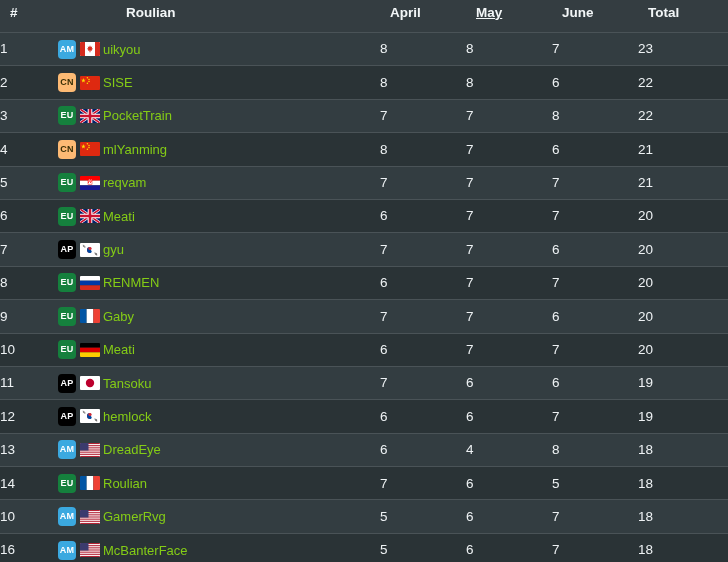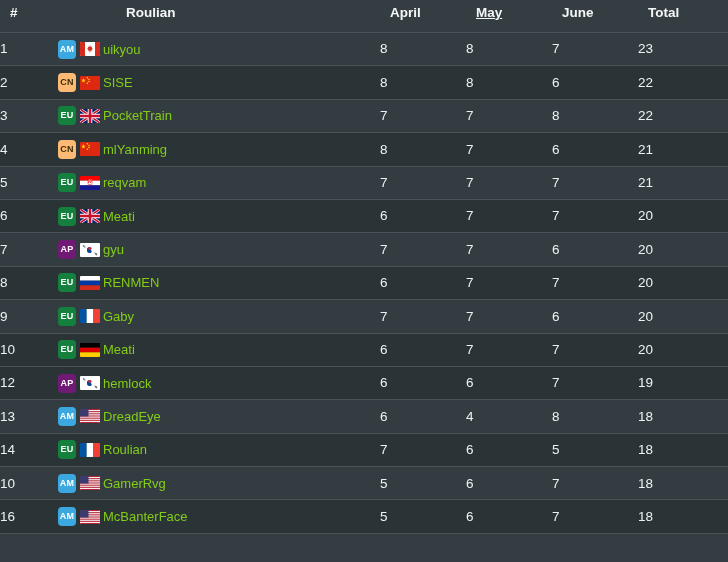--- a/index.html
+++ b/index.html
@@ -88,21 +88,21 @@
     border-radius: 4px;
     font-size: 9px;
     font-weight: bold;
     letter-spacing: 0.3px;
     flex: none;
     margin-right: 4px;
   }
   .region-AM { background: #3ba9e0; color: #ffffff; }
   .region-CN { background: #fdba74; color: #3a2f06; }
   .region-EU { background: #15803d; color: #ffffff; }
-  .region-AP { background: #701a75; color: #ffffff; }
+  .region-AP { background: #000000; color: #ffffff; }
 
   .flag {
     display: inline-block;
     width: 20px;
     height: 14px;
     flex: none;
     margin-right: 3px;
     position: relative;
     overflow: hidden;
     border-radius: 1px;
@@ -360,20 +360,39 @@
               </svg>
             </span>
             <a class="player-name" href="#">Meati</a>
           </span>
         </td>
         <td class="cell-num">6</td>
         <td class="cell-num">7</td>
         <td class="cell-num">7</td>
         <td class="cell-num">20</td>
       </tr>
+      <tr class="odd">
+        <td class="cell-rank">11</td>
+        <td class="cell-player">
+          <span class="player-wrap">
+            <span class="region-badge region-AP">AP</span>
+            <span class="flag">
+              <svg viewBox="0 0 20 14">
+                <rect width="20" height="14" fill="#fff"></rect>
+                <circle cx="10" cy="7" r="4.2" fill="#bc002d"></circle>
+              </svg>
+            </span>
+            <a class="player-name" href="#">Tansoku</a>
+          </span>
+        </td>
+        <td class="cell-num">7</td>
+        <td class="cell-num">6</td>
+        <td class="cell-num">6</td>
+        <td class="cell-num">19</td>
+      </tr>
       <tr class="even">
         <td class="cell-rank">12</td>
         <td class="cell-player">
           <span class="player-wrap">
             <span class="region-badge region-AP">AP</span>
             <span class="flag">
               <svg viewBox="0 0 20 14">
                 <rect width="20" height="14" fill="#fff"></rect>
                 <path d="M10 4a3 3 0 000 6 1.5 1.5 0 010-3 1.5 1.5 0 001.5-1.5A1.5 1.5 0 0010 4z" fill="#cd2e3a"></path>
                 <path d="M10 4a3 3 0 010 6 1.5 1.5 0 000-3A1.5 1.5 0 018.5 5.5 1.5 1.5 0 0110 4z" fill="#0047a0" transform="rotate(180 10 7)"></path>

